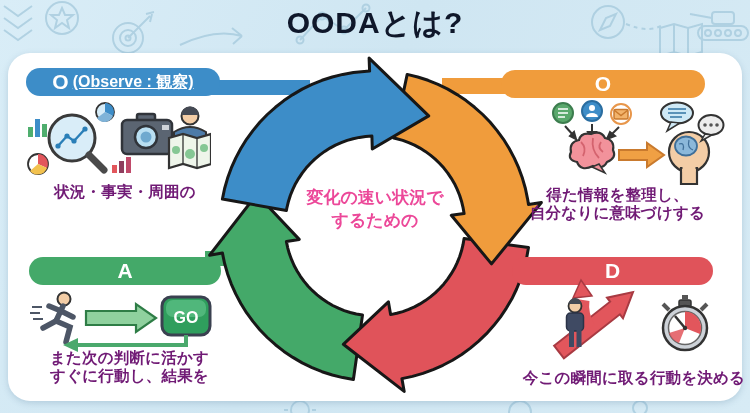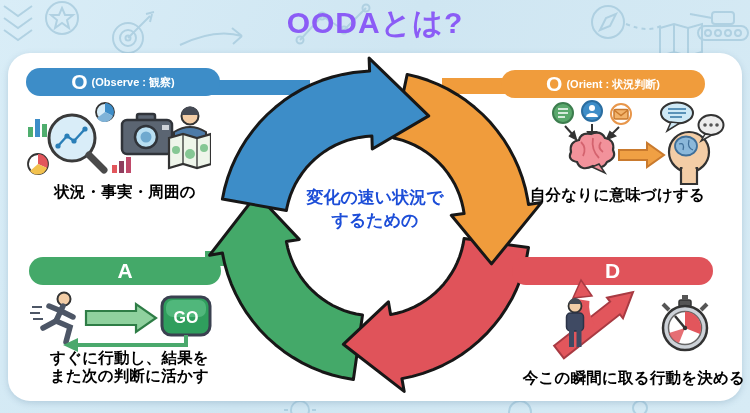--- a/index.html
+++ b/index.html
@@ -6,41 +6,41 @@
   body{
     width:750px;height:413px;position:relative;overflow:hidden;
     background:linear-gradient(115deg,#d9edf7 0%,#cfe6f2 45%,#d7ebf5 100%);
     font-family:"Liberation Sans","DejaVu Sans",sans-serif;
     color:#1d1d1f;
   }
   .abs{position:absolute;}
   #bg-doodles{left:0;top:0;width:750px;height:413px;z-index:0;}
   #title{
     left:0;top:3px;width:750px;text-align:center;z-index:5;
-    font-size:30px;font-weight:900;letter-spacing:1px;color:#8b5cf6;
+    font-size:30px;font-weight:900;letter-spacing:1px;color:#0f172a;
   }
   #card{
     left:8px;top:53px;width:734px;height:348px;background:#fff;
     border-radius:22px;z-index:1;box-shadow:0 2px 6px rgba(80,120,150,.25);
   }
   .bar{z-index:2;}
   #cycle-svg{left:0;top:0;width:750px;height:413px;z-index:3;pointer-events:none;}
   .pill{
     z-index:4;height:28px;border-radius:15px;display:flex;align-items:center;
     justify-content:center;gap:4px;color:#fff;font-weight:800;
   }
   .pill .letter{font-size:21px;line-height:1;margin-top:-2px;}
-  .pill .rest{font-size:11px;line-height:1;}
+  .pill .rest{font-size:16px;line-height:1;text-decoration:underline;}
   .desc{
     z-index:4;text-align:center;font-weight:800;font-size:15.5px;
-    line-height:1.17;letter-spacing:.2px;color:#000000;
+    line-height:1.17;letter-spacing:.2px;color:#701a75;
   }
   #center-text{
     left:283px;top:186px;width:184px;z-index:4;text-align:center;
-    font-size:17px;font-weight:800;line-height:1.38;color:#1d4ed8;
+    font-size:17px;font-weight:800;line-height:1.38;color:#ec4899;
   }
   .icons{z-index:4;}
 </style>
 </head>
 <body>
 
 <svg id="bg-doodles" class="abs" viewBox="0 0 750 413" fill="none" stroke="#a4c9dc" stroke-width="2" opacity="0.75">
   <g>
     <path d="M4,6 L18,16 L32,6"></path>
       <path d="M4,18 L18,28 L32,18"></path>
@@ -106,21 +106,20 @@
     <path d="M407.2,74.4L417.7,77.0L428.0,80.3L438.0,84.4L447.8,89.1L457.1,94.6L466.1,100.6L474.6,107.3L482.7,114.5L490.2,122.3L497.1,130.6L503.5,139.3L509.2,148.5L514.3,158.1L518.7,167.9L522.4,178.1L525.4,188.5L527.6,199.1L528.5,204.4L541.4,202.6L491.5,263.9L451.3,215.3L464.1,213.5L464.1,213.5L463.0,207.3L461.5,201.2L459.6,195.2L457.2,189.4L454.5,183.7L451.3,178.3L447.8,173.1L443.9,168.1L439.7,163.5L435.2,159.1L430.4,155.1L425.3,151.4L420.0,148.1L414.5,145.1L408.7,142.6L402.8,140.4L396.8,138.7L393.7,138.0Z" fill="#f09c3c" stroke="#171717" stroke-width="3" stroke-linejoin="round"></path>
     <path d="M222.4,199.1L224.6,188.5L227.6,178.1L231.3,167.9L235.7,158.1L240.8,148.5L246.5,139.3L252.9,130.6L259.8,122.3L267.3,114.5L275.4,107.3L283.9,100.6L292.9,94.6L302.2,89.1L312.0,84.4L322.0,80.3L332.3,77.0L342.8,74.4L353.4,72.5L364.2,71.4L369.6,71.1L369.1,58.1L428.7,115.9L372.3,149.0L371.9,136.1L371.9,136.1L365.6,136.5L359.4,137.4L353.2,138.7L347.2,140.4L341.3,142.6L335.5,145.1L330.0,148.1L324.7,151.4L319.6,155.1L314.8,159.1L310.3,163.5L306.1,168.1L302.2,173.1L298.7,178.3L295.5,183.7L292.8,189.4L290.4,195.2L288.5,201.2L287.0,207.3L286.4,210.4Z" fill="#3d8dc8" stroke="#171717" stroke-width="3" stroke-linejoin="round"></path>
   </svg>
 
 <div class="abs pill" style="left:26px;top:68px;width:194px;background:#3d8dc8;">
   <span class="letter">O</span>
   <span class="rest">(Observe : 観察)</span>
 </div>
 <div class="abs pill" style="left:501px;top:70px;width:204px;background:#f09c3c;">
   <span class="letter">O</span>
-  <span class="rest">(Orient : 状況判断)</span>
 </div>
 <div class="abs pill" style="left:29px;top:257px;width:192px;background:#44a969;">
   <span class="letter">A</span>
 </div>
 <div class="abs pill" style="left:512px;top:257px;width:201px;background:#e0535a;">
   <span class="letter">D</span>
 </div>
 
 <div id="center-text" class="abs">
   <div>変化の速い状況で</div>
@@ -278,21 +277,22 @@
     <path d="M140,52 L124,57 A16.5,16.5 0 0 0 134,67 Z" fill="#e2565c" opacity="0.85"></path>
     <path d="M140,52 L130,40" stroke="#333" stroke-width="2.5"></path>
     <circle cx="140" cy="52" r="2.2" fill="#333"></circle>
   </g>
 </svg>
 
 <div class="abs desc" style="left:20px;top:183px;width:210px;">
   <div>状況・事実・周囲の</div>
 </div>
 <div class="abs desc" style="left:505px;top:186px;width:225px;">
+  <div>得た情報を整理し、</div>
   <div>自分なりに意味づけする</div>
 </div>
 <div class="abs desc" style="left:22px;top:349px;width:215px;">
+  <div>また次の判断に活かす</div>
   <div>すぐに行動し、結果を</div>
-  <div>また次の判断に活かす</div>
 </div>
 <div class="abs desc" style="left:510px;top:369px;width:248px;">
   <div>今この瞬間に取る行動を決める</div>
 </div>
 
 </body></html>

